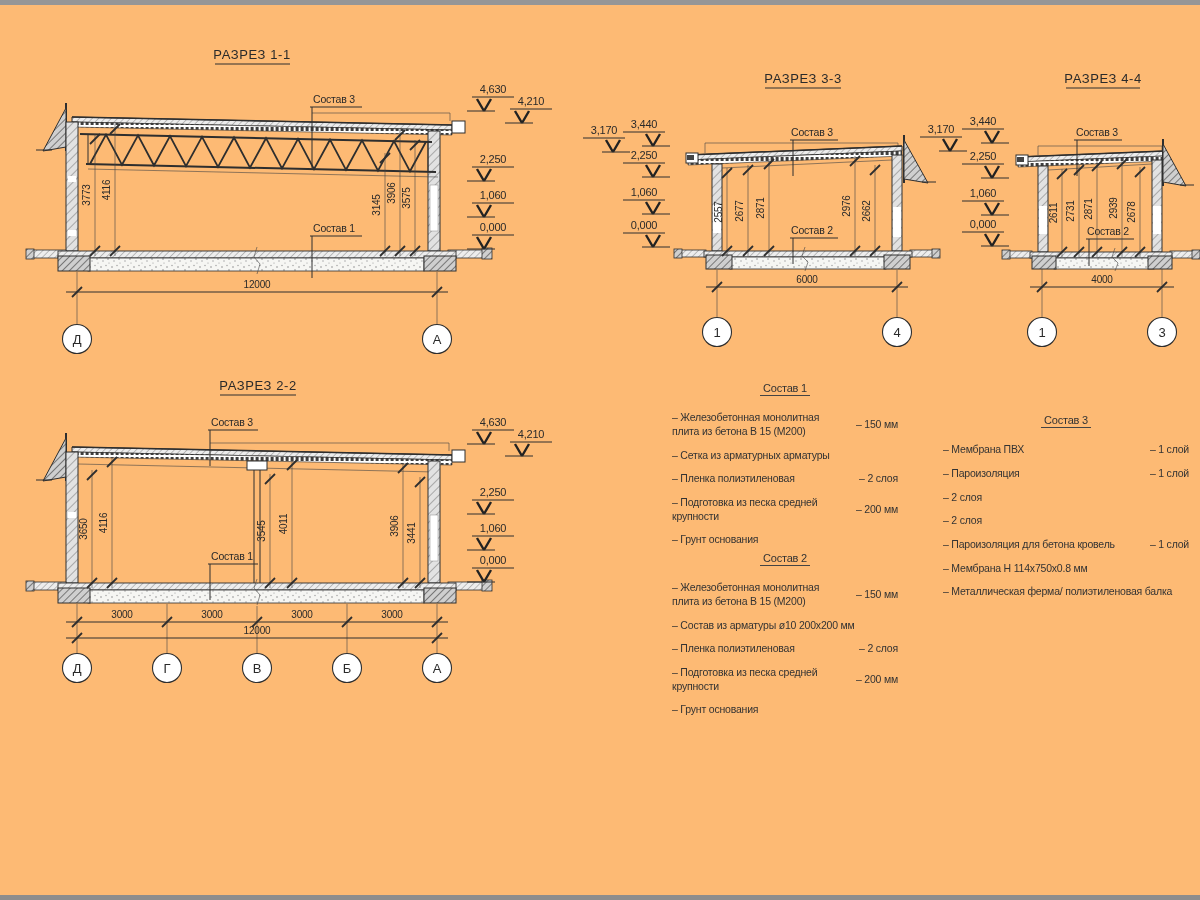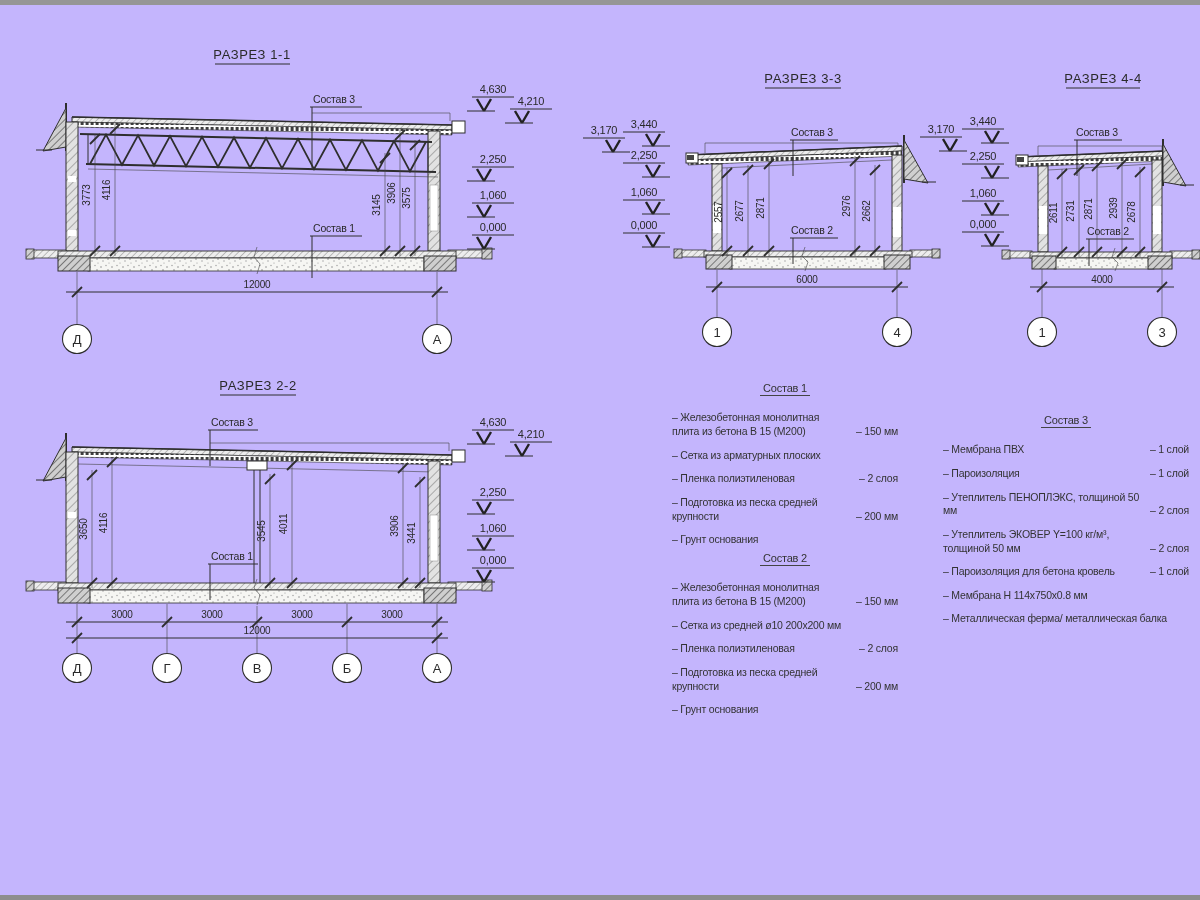--- a/index.html
+++ b/index.html
@@ -1,36 +1,36 @@
 <!DOCTYPE html>
 <html><head>
 <meta charset="utf-8">
 <style>
   html,body{margin:0;padding:0;background:#fff;}
-  .page{position:relative;width:1200px;height:900px;background:#c4b5fd;overflow:hidden;
+  .page{position:relative;width:1200px;height:900px;background:#fdba74;overflow:hidden;
         font-family:"Liberation Sans",sans-serif;}
   .bar{position:absolute;left:0;width:100%;}
   .bar.top{top:0;height:5px;background:#969696;}
   .bar.bot{bottom:0;height:5px;background:#8d8d8d;}
   svg.cad{position:absolute;left:0;top:0;}
   svg text{fill:#2a2a2a;font-family:"Liberation Sans",sans-serif;letter-spacing:-0.2px;}
   .ttl{font-size:13px;letter-spacing:0.6px;text-anchor:middle;}
   .dim{font-size:10px;text-anchor:middle;}
   .ax{font-size:13px;text-anchor:middle;}
   .el{font-size:11px;text-anchor:middle;}
   .lb{font-size:10.5px;text-anchor:middle;}
   .ln{stroke:#2e2e2e;stroke-width:1;fill:none;}
   .ln15{stroke:#2e2e2e;stroke-width:1.5;fill:none;}
   .ln2{stroke:#2e2e2e;stroke-width:2;fill:none;}
   .thin{stroke:#454545;stroke-width:0.6;fill:none;}
   .tk{stroke:#2e2e2e;stroke-width:1.8;}
   .comp{position:absolute;color:#333;font-size:10.5px;line-height:1.3;letter-spacing:-0.2px;}
   .ctitle{text-align:center;margin-bottom:16px;font-size:11px;}
   .ctitle span{border-bottom:1px solid #444;padding:0 3px 1px 3px;}
-  .crow{display:flex;justify-content:space-between;align-items:flex-end;gap:8px;margin-bottom:10px;}
+  .crow{display:flex;justify-content:space-between;align-items:center;gap:8px;margin-bottom:10px;}
   .ctext{flex:1;}
   .cval{white-space:nowrap;}
 </style>
 </head>
 <body>
 
 <div class="page">
   <div class="bar top"></div>
   <div class="bar bot"></div>
 
@@ -524,21 +524,21 @@
     </g>
   </svg>
 
   <div class="comp" style="left:672px;top:381px;width:226px">
     <div class="ctitle"><span>Состав 1</span></div>
     <div class="crow">
         <span class="ctext">– Железобетонная монолитная плита из бетона В 15 (М200)</span>
         <span class="cval">– 150 мм</span>
       </div>
     <div class="crow">
-        <span class="ctext">– Сетка из арматурных плоских</span>
+        <span class="ctext">– Сетка из арматурных арматуры</span>
         <span class="cval"></span>
       </div>
     <div class="crow">
         <span class="ctext">– Пленка полиэтиленовая</span>
         <span class="cval">– 2 слоя</span>
       </div>
     <div class="crow">
         <span class="ctext">– Подготовка из песка средней крупности</span>
         <span class="cval">– 200 мм</span>
       </div>
@@ -548,21 +548,21 @@
       </div>
   </div>
 
   <div class="comp" style="left:672px;top:551px;width:226px">
     <div class="ctitle"><span>Состав 2</span></div>
     <div class="crow">
         <span class="ctext">– Железобетонная монолитная плита из бетона В 15 (М200)</span>
         <span class="cval">– 150 мм</span>
       </div>
     <div class="crow">
-        <span class="ctext">– Сетка из средней ø10 200х200 мм</span>
+        <span class="ctext">– Состав из арматуры ø10 200х200 мм</span>
         <span class="cval"></span>
       </div>
     <div class="crow">
         <span class="ctext">– Пленка полиэтиленовая</span>
         <span class="cval">– 2 слоя</span>
       </div>
     <div class="crow">
         <span class="ctext">– Подготовка из песка средней крупности</span>
         <span class="cval">– 200 мм</span>
       </div>
@@ -576,33 +576,31 @@
     <div class="ctitle"><span>Состав 3</span></div>
     <div class="crow">
         <span class="ctext">– Мембрана ПВХ</span>
         <span class="cval">– 1 слой</span>
       </div>
     <div class="crow">
         <span class="ctext">– Пароизоляция</span>
         <span class="cval">– 1 слой</span>
       </div>
     <div class="crow">
-        <span class="ctext">– Утеплитель ПЕНОПЛЭКС, толщиной 50 мм</span>
         <span class="cval">– 2 слоя</span>
       </div>
     <div class="crow">
-        <span class="ctext">– Утеплитель ЭКОВЕР Y=100 кг/м³, толщиной 50 мм</span>
         <span class="cval">– 2 слоя</span>
       </div>
     <div class="crow">
         <span class="ctext">– Пароизоляция для бетона кровель</span>
         <span class="cval">– 1 слой</span>
       </div>
     <div class="crow">
         <span class="ctext">– Мембрана Н 114х750х0.8 мм</span>
         <span class="cval"></span>
       </div>
     <div class="crow">
-        <span class="ctext">– Металлическая ферма/ металлическая балка</span>
+        <span class="ctext">– Металлическая ферма/ полиэтиленовая балка</span>
         <span class="cval"></span>
       </div>
   </div>
 </div>
 
 </body></html>

